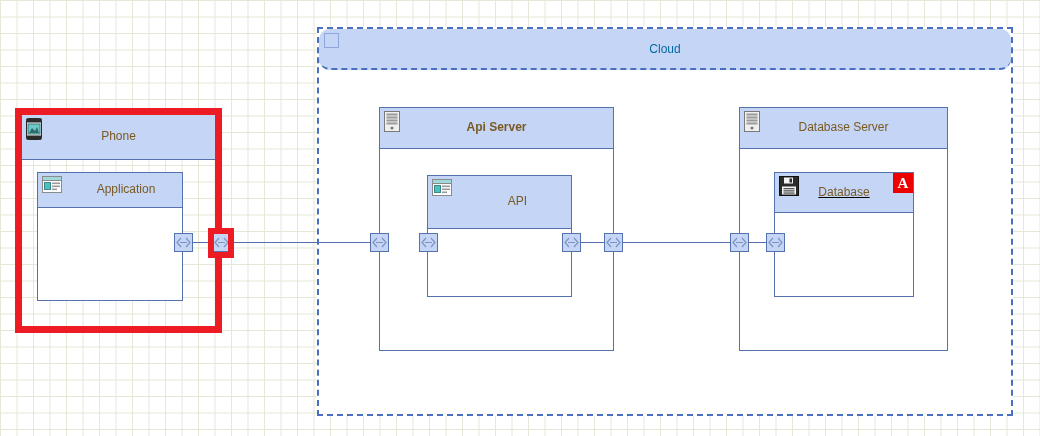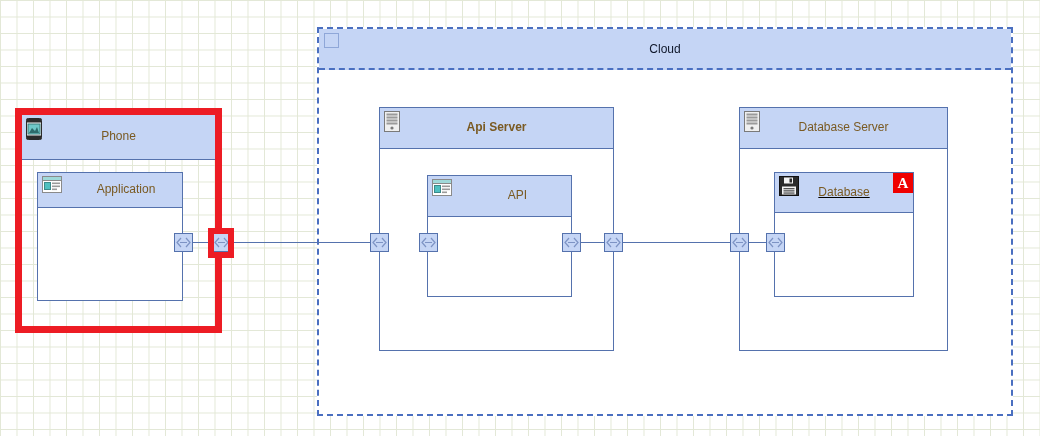--- a/index.html
+++ b/index.html
@@ -57,25 +57,26 @@
     background: #ffffff;
     border: 2px dashed #4a6fc0;
   }
   #cloud > .cloud-header {
     position: relative;
     box-sizing: border-box;
     height: 41px;
     width: 100%;
     background: #c5d5f5;
     border-bottom: 2px dashed #4a6fc0;
-    color: #0f172a;
+    color: #0369a1;
     font-size: 12px;
     display: flex;
     align-items: center;
     justify-content: center;
+    border-radius: 11px;
   }
   .cloud-handle {
     position: absolute;
     left: 5px;
     top: 4px;
     width: 15px;
     height: 15px;
     box-sizing: border-box;
     border: 1px solid #8fa7d8;
     background: #c5d5f5;
@@ -161,21 +162,21 @@
   #phone        { left: 21px;  top: 114px; width: 195px; height: 213px; border: none; background: transparent; }
   #phone > .node-header { height: 46px; border: 1px solid #5572ad; }
 
   #application  { left: 37px;  top: 172px; width: 146px; height: 129px; }
   #application > .node-header { height: 35px; padding-left: 32px; }
 
   #apiserver    { left: 379px; top: 107px; width: 235px; height: 244px; }
   #apiserver > .node-header { height: 41px; font-weight: bold; }
 
   #api          { left: 427px; top: 175px; width: 145px; height: 122px; }
-  #api > .node-header { height: 41px; padding-left: 36px; }
+  #api > .node-header { height: 53px; padding-left: 36px; }
 
   #dbserver     { left: 739px; top: 107px; width: 209px; height: 244px; }
   #dbserver > .node-header { height: 41px; }
 
   #database     { left: 774px; top: 172px; width: 140px; height: 125px; text-decoration: underline; }
   #database > .node-header { height: 40px; }
 </style>
 </head>
 <body>
 

